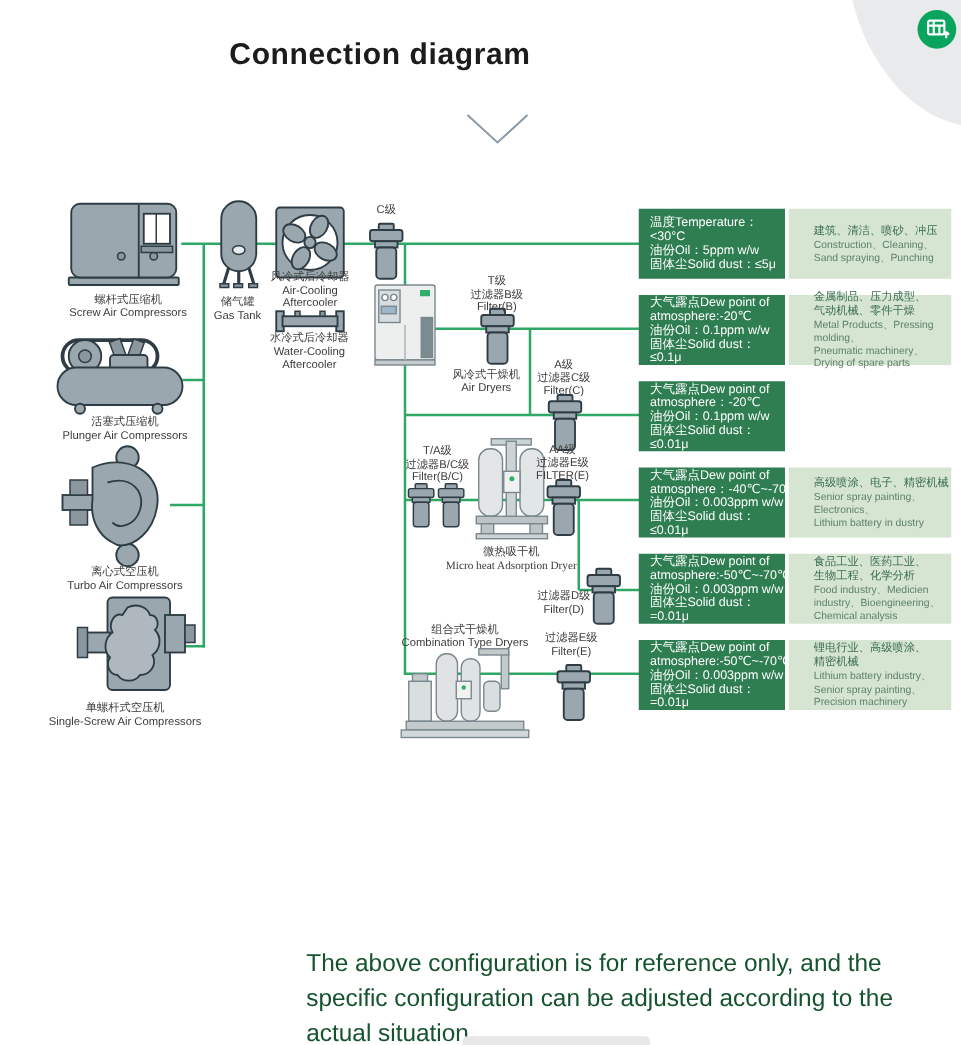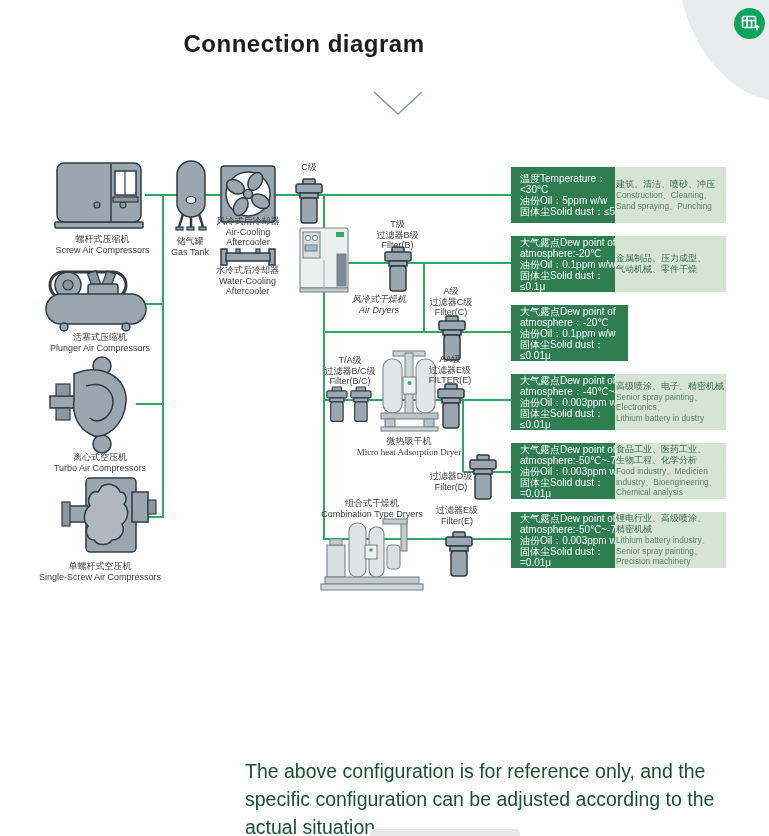--- a/index.html
+++ b/index.html
@@ -29,22 +29,22 @@
     font-size:9px;line-height:10.6px;white-space:pre-line;
   }
   
   .spec-box{position:absolute;left:511px;width:240px;height:56px;}
   .spec-dark{
     position:absolute;left:0;top:0;width:108px;height:100%;background:#2e7e52;
     color:#ffffff;font-size:10px;line-height:11px;padding-left:9px;
     display:flex;flex-direction:column;justify-content:center;white-space:pre-line;
   }
   .spec-light{
-    position:absolute;left:104px;top:0;width:110px;height:100%;background:#d6e4d2;
-    padding-left:1px;display:flex;flex-direction:column;justify-content:center;
+    position:absolute;left:120px;top:0;width:110px;height:100%;background:#d6e4d2;
+    padding-left:20px;display:flex;flex-direction:column;justify-content:center;
   }
   .apps-zh{color:#3a6e50;font-size:9px;line-height:11px;white-space:pre-line;}
   .apps-en{color:#5d8269;font-size:8.3px;line-height:10.4px;white-space:pre-line;}
   
   .footer-note{
     position:absolute;left:245px;top:757px;width:520px;
     font-size:19.5px;line-height:28px;color:#14532d;white-space:pre-line;
   }
   .bottom-tab{
     position:absolute;left:370px;top:829px;width:150px;height:7px;
@@ -228,21 +228,21 @@
 Aftercooler</div>
   <div class="mlabel" style="left:200px;top:265px;width:95px;">水冷式后冷却器
 Water-Cooling Aftercooler</div>
   <div class="mlabel" style="left:288px;top:162px;width:42px;">C级</div>
   <div class="mlabel" style="left:40px;top:332px;width:120px;">活塞式压缩机
 Plunger Air Compressors</div>
   <div class="mlabel" style="left:45px;top:452px;width:110px;">离心式空压机
 Turbo Air Compressors</div>
   <div class="mlabel" style="left:35px;top:561px;width:130px;">单螺杆式空压机
 Single-Screw Air Compressors</div>
-  <div class="mlabel" style="left:344px;top:294px;width:70px;font-style:italic;">风冷式干燥机
+  <div class="mlabel" style="left:354px;top:294px;width:70px;">风冷式干燥机
 Air Dryers</div>
   <div class="mlabel" style="left:365px;top:219px;width:65px;">T级
 过滤器B级
 Filter(B)</div>
   <div class="mlabel" style="left:420px;top:286px;width:62px;">A级
 过滤器C级
 Filter(C)</div>
   <div class="mlabel" style="left:314px;top:355px;width:72px;">T/A级
 过滤器B/C级
 Filter(B/C)</div>
@@ -269,20 +269,23 @@
     </div>
   </div>
   <div class="spec-box" style="top:236px;">
     <div class="spec-dark">大气露点Dew point of
 atmosphere:-20℃
 油份Oil：0.1ppm w/w
 固体尘Solid dust：≤0.1μ</div>
     <div class="spec-light">
       <div class="apps-zh">金属制品、压力成型、
 气动机械、零件干燥</div>
+      <div class="apps-en">Metal Products、Pressing molding、
+Pneumatic machinery、
+Drying of spare parts</div>
     </div>
   </div>
   <div class="spec-box" style="top:305px;">
     <div class="spec-dark">大气露点Dew point of
 atmosphere：-20℃
 油份Oil：0.1ppm w/w
 固体尘Solid dust：≤0.01μ</div>
   </div>
   <div class="spec-box" style="top:374px;">
     <div class="spec-dark">大气露点Dew point of

